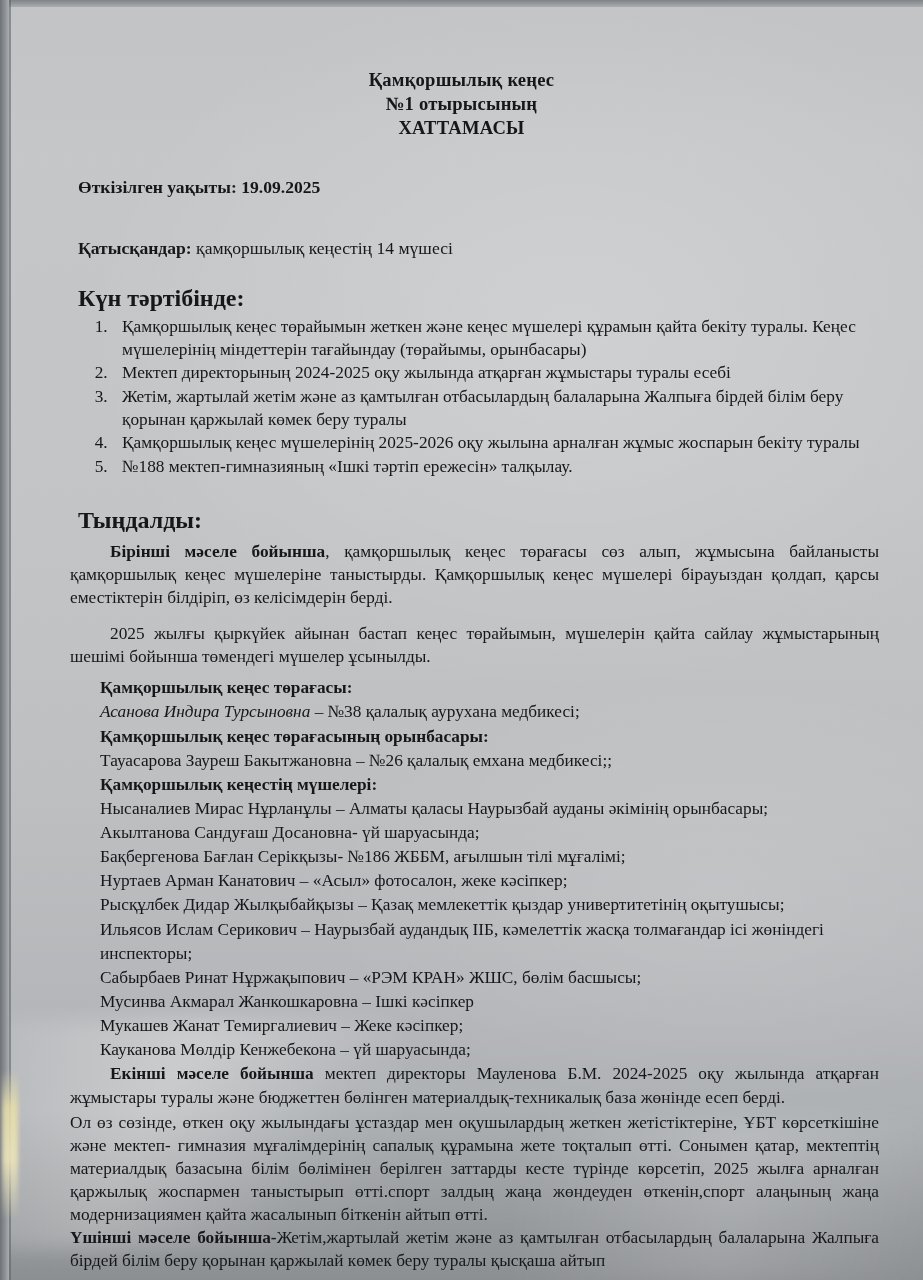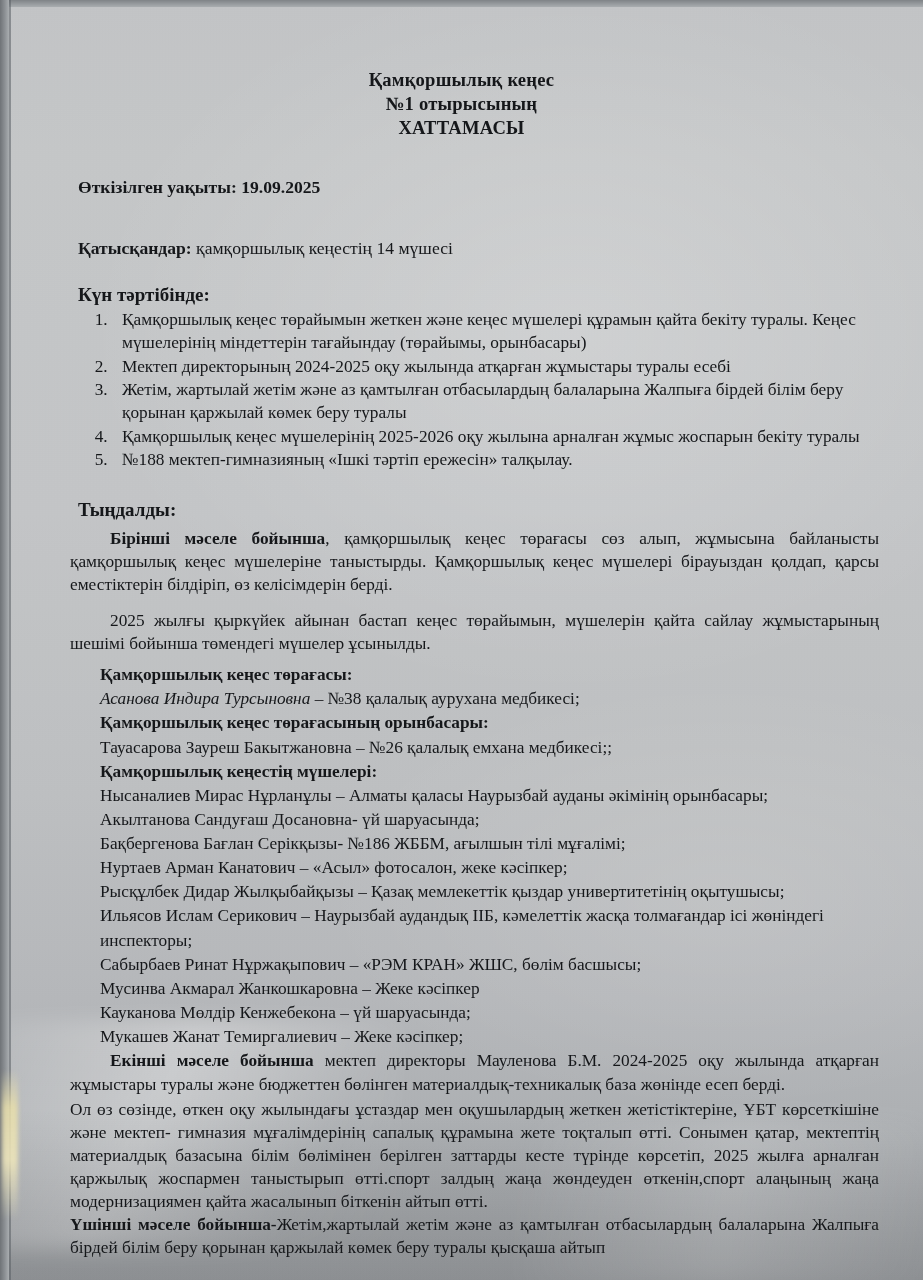--- a/index.html
+++ b/index.html
@@ -140,21 +140,21 @@
     margin: 30px 0 0 78px;
     font-size: 17.6px;
     line-height: 1.40;
   }
   .meta-row { display: block; margin-top: 36px; }
   .meta-label { font-weight: bold; }
   .meta-value-b { font-weight: bold; }
 
   .section-head {
     font-weight: bold;
-    font-size: 19px;
+    font-size: 24px;
   }
   .agenda-head { margin: 22px 0 2px 78px; }
 
   ol.agenda {
     margin: 0 44px 0 112px;
     padding: 0;
     list-style-position: outside;
     font-size: 17.3px;
     line-height: 1.31;
   }
@@ -256,23 +256,23 @@
 
       <span class="r-head">Қамқоршылық кеңестің мүшелері:</span>
 
       <span class="r-hang">Нысаналиев Мирас Нұрланұлы – Алматы қаласы Наурызбай ауданы әкімінің орынбасары;</span>
       <span class="r-hang">Акылтанова Сандуғаш Досановна- үй шаруасында;</span>
       <span class="r-hang">Бақбергенова Бағлан Серікқызы- №186  ЖББМ, ағылшын тілі мұғалімі;</span>
       <span class="r-hang">Нуртаев Арман Канатович – «Асыл» фотосалон,  жеке кәсіпкер;</span>
       <span class="r-hang">Рысқұлбек Дидар Жылқыбайқызы – Қазақ мемлекеттік қыздар универтитетінің оқытушысы;</span>
       <span class="r-hang">Ильясов Ислам Серикович – Наурызбай аудандық ІІБ, кәмелеттік жасқа толмағандар ісі жөніндегі инспекторы;</span>
       <span class="r-hang">Сабырбаев Ринат Нұржақыпович – «РЭМ КРАН» ЖШС, бөлім басшысы;</span>
-      <span class="r-hang">Мусинва Акмарал Жанкошкаровна – Жеке кәсіпкер</span>
+      <span class="r-hang">Мусинва Акмарал Жанкошкаровна – Ішкі кәсіпкер</span>
+      <span class="r-hang">Мукашев Жанат Темиргалиевич – Жеке кәсіпкер;</span>
       <span class="r-hang">Кауканова Мөлдір Кенжебекона – үй шаруасында;</span>
-      <span class="r-hang">Мукашев Жанат Темиргалиевич – Жеке кәсіпкер;</span>
     </div>
 
     <p class="para tall block-2"><b class="inline">Екінші мәселе бойынша</b><span> мектеп директоры Мауленова Б.М. 2024-2025 оқу жылында атқарған жұмыстары туралы және бюджеттен бөлінген материалдық-техникалық база жөнінде есеп берді.</span></p>
 
     <p class="para noindent block-3">Ол өз сөзінде, өткен оқу жылындағы ұстаздар мен оқушылардың жеткен жетістіктеріне, ҰБТ көрсеткішіне және мектеп- гимназия мұғалімдерінің сапалық құрамына жете тоқталып өтті.  Сонымен қатар, мектептің  материалдық базасына білім бөлімінен берілген заттарды кесте түрінде көрсетіп, 2025 жылға арналған қаржылық жоспармен таныстырып өтті.спорт залдың жаңа жөндеуден өткенін,спорт алаңының жаңа модернизациямен қайта жасалынып біткенін  айтып өтті.</p>
 
     <p class="para noindent"><b class="inline">Үшінші мәселе бойынша-</b><span>Жетім,жартылай жетім және аз қамтылған отбасылардың балаларына Жалпыға бірдей білім беру қорынан қаржылай көмек беру туралы қысқаша айтып</span></p>
 
   </div>
 </div>

